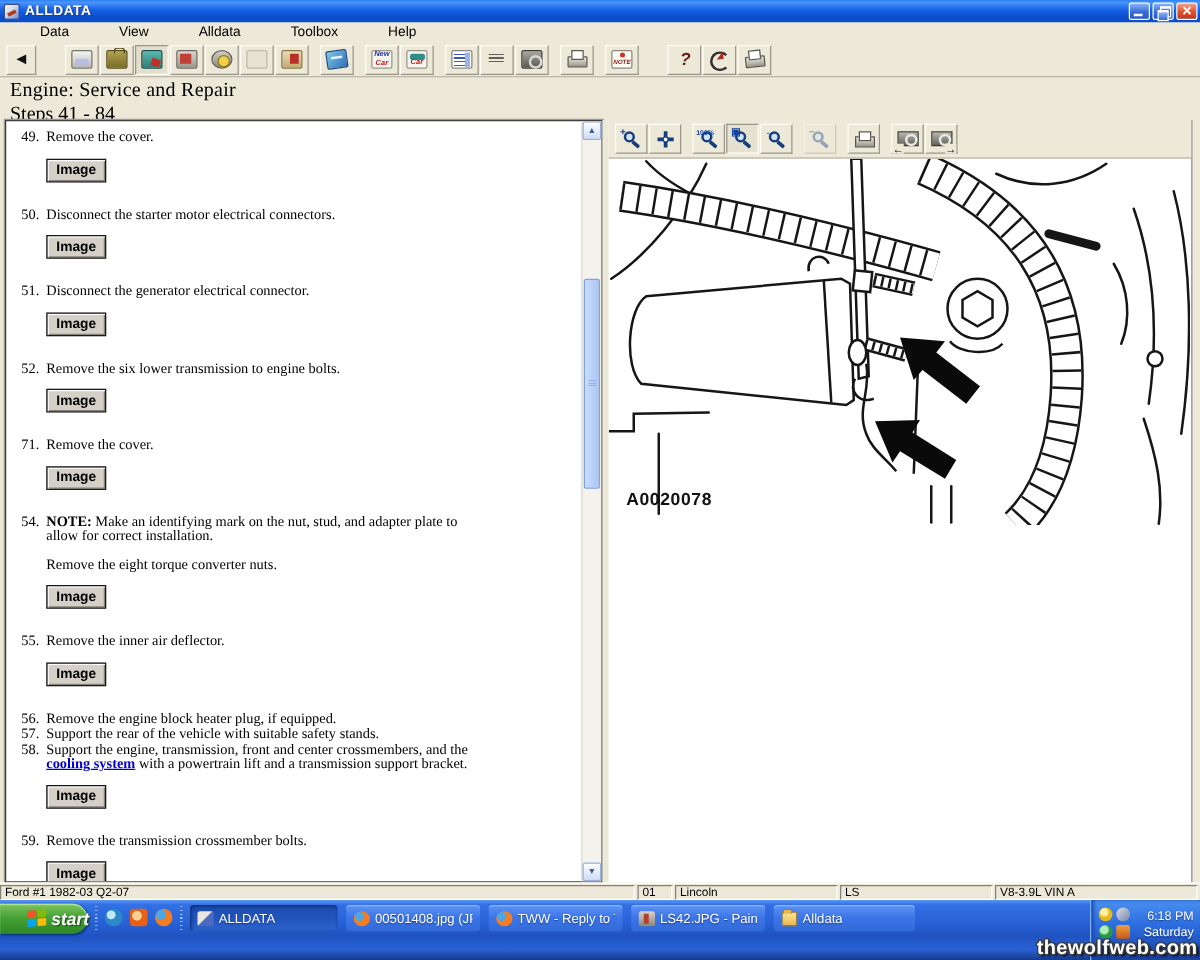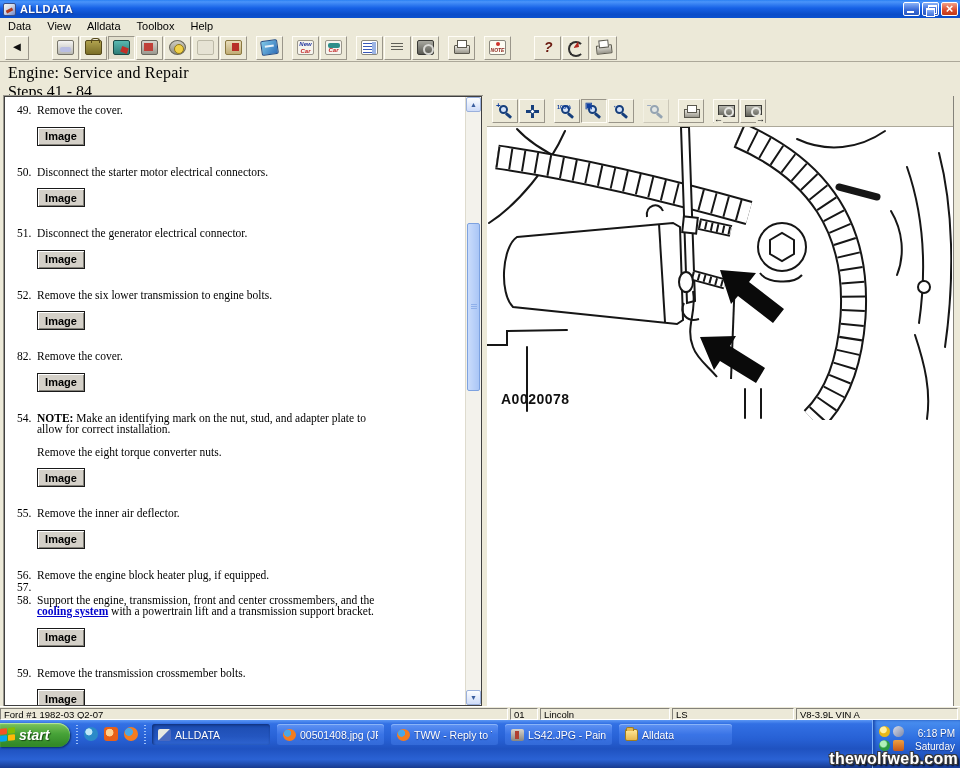--- a/index.html
+++ b/index.html
@@ -20,21 +20,21 @@
     background:linear-gradient(180deg,#8ab2f8,#3a6cd8 55%,#2a58c0); }
   .wbtn.close { background:linear-gradient(180deg,#f2a088,#dd5030 55%,#c03818); }
   .wbtn.min::after { content:''; position:absolute; left:3px; bottom:2px; width:7px; height:2px; background:#fff; }
   .wbtn.rest::before { content:''; position:absolute; left:5px; top:2px; width:7px; height:6px; border:1px solid #fff; border-top-width:2px; }
   .wbtn.rest::after { content:''; position:absolute; left:3px; top:5px; width:7px; height:6px; border:1px solid #fff; border-top-width:2px; background:linear-gradient(180deg,#8ab2f8,#3a6cd8); }
   .wbtn.close::after { content:'×'; position:absolute; left:0; right:0; top:-2px; text-align:center; color:#fff; font-size:13px; font-weight:bold; }
 
   
   .menubar { position:absolute; top:18px; left:0; width:960px; height:16px; background:#ECE9D8;
     display:flex; align-items:center; font-size:11px; color:#000; }
-  .menu-item { padding:1px 8px; cursor:default; }
+  .menu-item { padding:1px 8px; cursor:default;margin-left:24px; }
 
   
   .toolbar { position:absolute; top:34px; left:0; width:960px; height:28px; background:#ECE9D8;
     border-bottom:1px solid #aca899; display:flex; align-items:center; }
   .tbn { width:27px; height:24px; background:#ECE9D8; border:1px solid;
     border-color:#fffdf6 #9a968a #9a968a #fffdf6; display:flex; align-items:center; justify-content:center; margin-left:1px; }
   .tbn.pressed { border-color:#9a968a #fffdf6 #fffdf6 #9a968a; background:#e2dfcd; }
   .tbn.wide { width:24px; }
   .gap8 { width:8px; } .gap22 { width:22px; } .gap4 { width:4px; }
   .ic { width:17px; height:15px; display:inline-block; position:relative; border-radius:2px; }
@@ -148,21 +148,21 @@
     border-top:1px solid #fff; display:flex; gap:2px; padding:1px 2px 0 0; }
   .sfield { height:12px; border:1px solid; border-color:#84827a #fff #fff #84827a; font-size:9.5px;
     line-height:11px; padding-left:3px; color:#000; overflow:hidden; white-space:nowrap; }
   .sf0 { width:508px; } .sf1 { width:28px; } .sf2 { width:130px; } .sf3 { width:122px; } .sf4 { flex:1; }
 
   
   .taskbar { position:absolute; top:720px; left:0; width:960px; height:48px;
     background:linear-gradient(180deg,#5a96f4 0%,#3270e4 8%,#2760d4 40%,#1f52c0 60%,#2a62d4 82%,#16398e 100%); }
   .startbtn { position:absolute; left:0; top:3px; width:70px; height:24px; border-radius:0 12px 12px 0;
     background:linear-gradient(180deg,#7ec45e 0%,#47a338 45%,#338a28 90%);
-    box-shadow:inset 0 1px 1px #b8e8a0, 1px 1px 2px #0a2a6a; display:flex; align-items:center; padding-left:0; cursor:pointer; }
+    box-shadow:inset 0 1px 1px #b8e8a0, 1px 1px 2px #0a2a6a; display:flex; align-items:center; padding-left:22px; cursor:pointer; }
   .start-label { color:#fff; font-size:14px; font-weight:bold; font-style:italic; text-shadow:1px 1px 1px #1a4a14; margin-left:4px; }
   .winflag { width:15px; height:14px; display:grid; grid-template-columns:7px 7px; grid-template-rows:6px 6px; gap:1px; transform:skewY(-6deg); }
   .winflag span { border-radius:1px; }
   .wf1 { background:#f35325; } .wf2 { background:#81bc06; } .wf3 { background:#05a6f0; } .wf4 { background:#ffba08; }
   .qlaunch { position:absolute; left:84px; top:7px; display:flex; gap:6px; }
   .qlicon { width:14px; height:14px; border-radius:50%; cursor:pointer; }
   .ql1 { background:radial-gradient(circle at 35% 35%,#bfe8f8 0 25%,#2a8ac8 30% 100%); }
   .ql2 { background:radial-gradient(circle at 40% 40%,#ffd090 0 30%,#e86018 35% 100%); border-radius:3px; }
   .ql3 { background:radial-gradient(circle at 35% 35%,#4aa7e8 0 28%,#f57c1f 34% 72%,#d85a0a 100%); }
   .tb-sep { position:absolute; top:5px; width:2px; height:20px;
@@ -311,21 +311,21 @@
         </div>
       <div class="imgrow"><button class="imgbtn" data-name="image-button-51">Image</button></div>
 
       <div class="step-line" data-name="step-52">
           <span class="sn">52.</span>
           <span class="st">Remove the six lower transmission to engine bolts.</span>
         </div>
       <div class="imgrow"><button class="imgbtn" data-name="image-button-52">Image</button></div>
 
       <div class="step-line" data-name="step-53">
-          <span class="sn">82.</span>
+          <span class="sn">71.</span>
           <span class="st">Remove the cover.</span>
         </div>
       <div class="imgrow"><button class="imgbtn" data-name="image-button-53">Image</button></div>
 
       <div class="step-line" data-name="step-54">
           <span class="sn">54.</span>
           <span class="st"><span class="note-b" data-name="note-label">NOTE:</span><span data-name="note-text"> Make an identifying mark on the nut, stud, and adapter plate to allow for correct installation.</span></span>
         </div>
       <div class="sub-para" data-name="step-54-detail">Remove the eight torque converter nuts.</div>
       <div class="imgrow"><button class="imgbtn" data-name="image-button-54">Image</button></div>
@@ -335,20 +335,21 @@
           <span class="st">Remove the inner air deflector.</span>
         </div>
       <div class="imgrow"><button class="imgbtn" data-name="image-button-55">Image</button></div>
 
       <div class="step-line tight" data-name="step-56">
           <span class="sn">56.</span>
           <span class="st">Remove the engine block heater plug, if equipped.</span>
         </div>
       <div class="step-line tight" data-name="step-57">
           <span class="sn">57.</span>
+          <span class="st">Support the rear of the vehicle with suitable safety stands.</span>
         </div>
       <div class="step-line tight" data-name="step-58">
           <span class="sn">58.</span>
           <span class="st"><span>Support the engine, transmission, front and center crossmembers, and the </span><span class="coollink" data-name="cooling-system-link">cooling system</span><span> with a powertrain lift and a transmission support bracket.</span></span>
         </div>
       <div class="imgrow after-group"><button class="imgbtn" data-name="image-button-58">Image</button></div>
 
       <div class="step-line" data-name="step-59">
           <span class="sn">59.</span>
           <span class="st">Remove the transmission crossmember bolts.</span>

